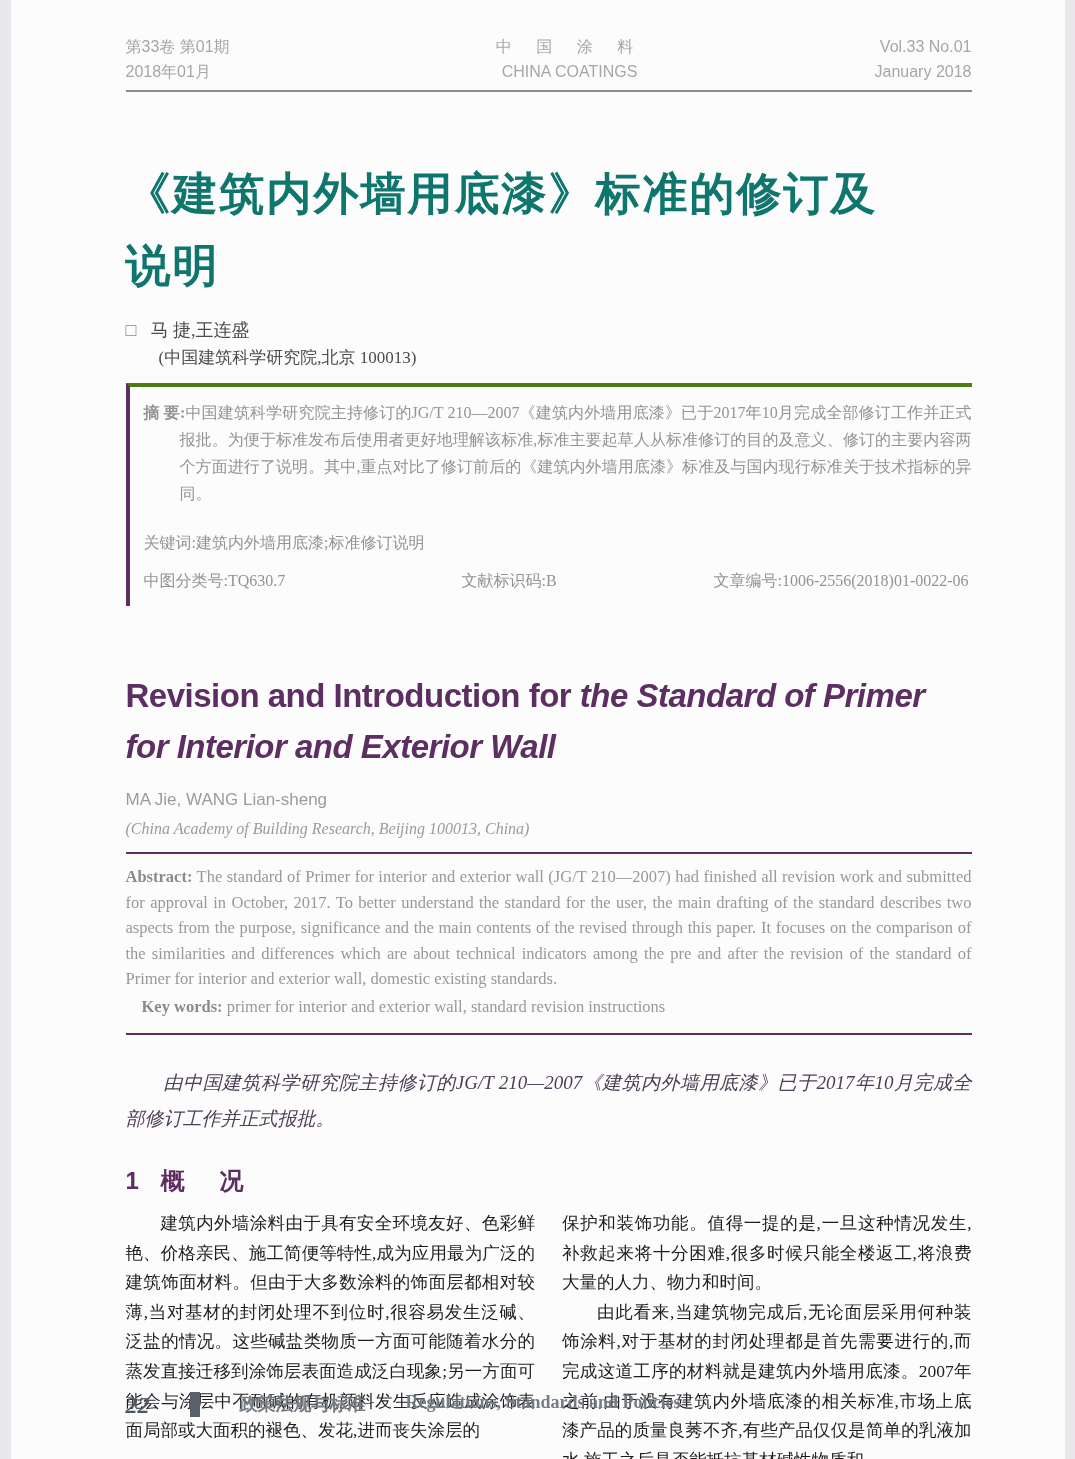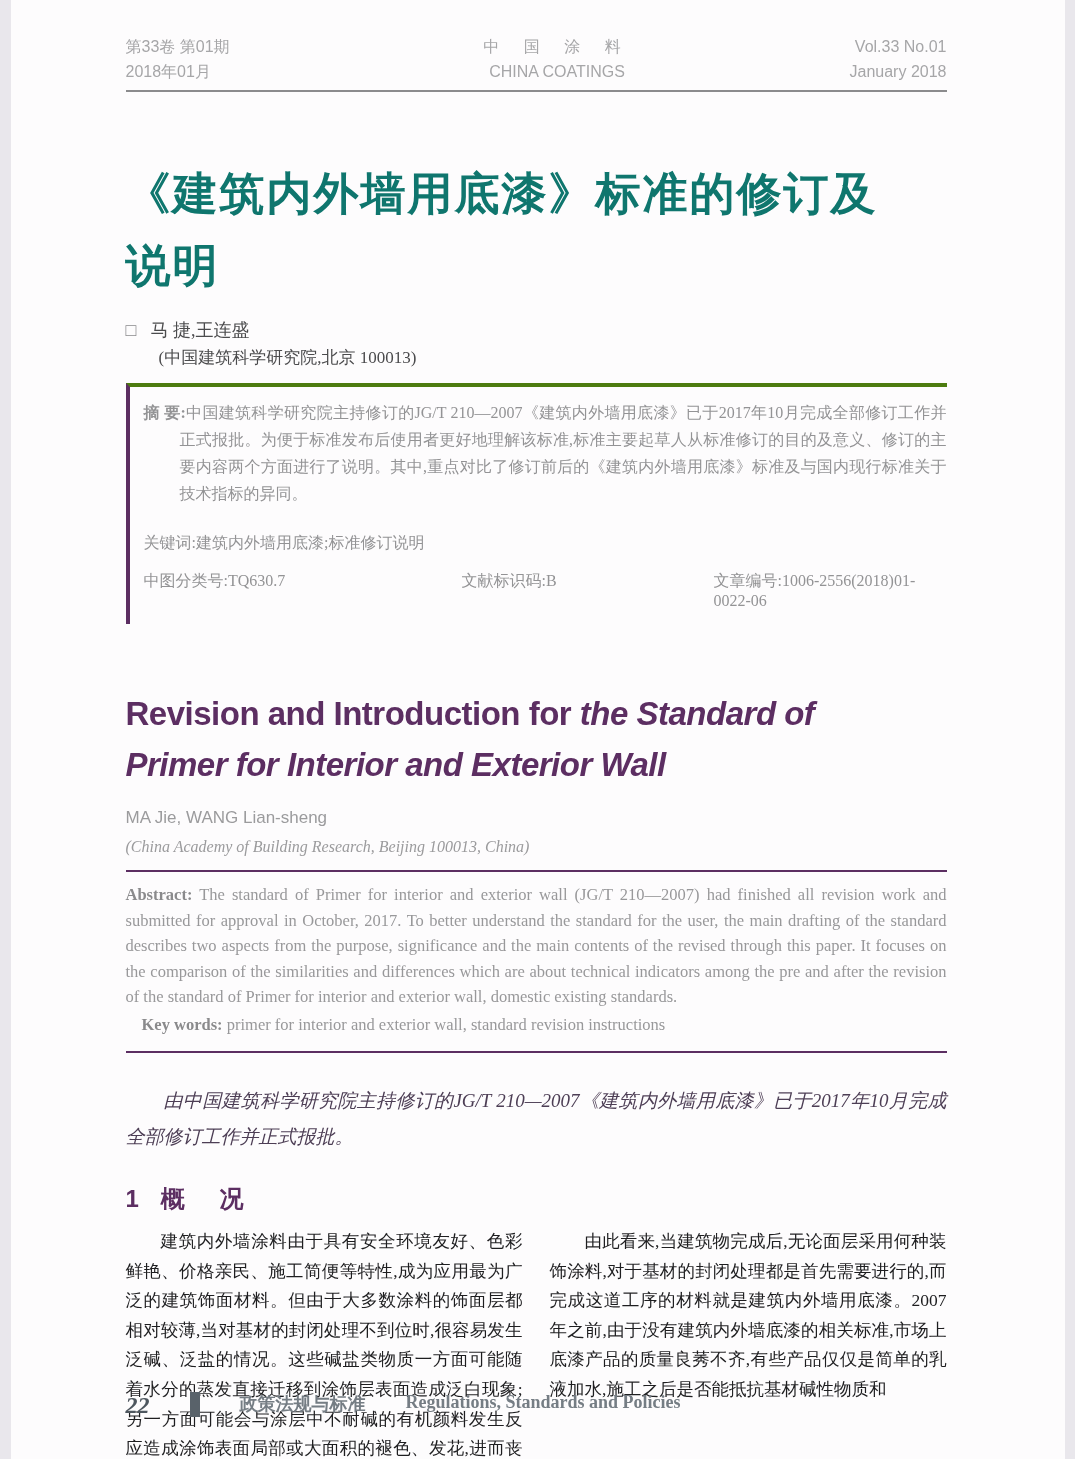--- a/index.html
+++ b/index.html
@@ -2,21 +2,21 @@
 <html><head>
 <meta charset="utf-8">
 <style>
   html,body{margin:0;padding:0;background:#e9e7ec;}
   .page{
     position:relative;
     width:1054px;height:1459px;
     margin:0 auto;
     background:#fdfcfd;
     box-sizing:border-box;
-    padding:34px 118px 0 115px;
+    padding:34px 93px 0 115px;
     overflow:hidden;
     font-family:"Liberation Serif", serif;
   }
   
   .jh-row{display:flex;justify-content:space-between;color:#a6a6a8;
     font-family:"Liberation Sans", sans-serif;font-size:16px;line-height:25px;}
   .jh-left{text-align:left;}
   .jh-center{text-align:center;margin-left:35px;}
   .jh-center .cn{letter-spacing:10px;}
   .jh-right{text-align:right;}
@@ -157,20 +157,21 @@
 
   <p class="lead">由中国建筑科学研究院主持修订的JG/T 210—2007《建筑内外墙用底漆》已于2017年10月完成全部修订工作并正式报批。</p>
 
   <h3 class="sec-head"><span class="num">1</span><span class="ttl">概 况</span></h3>
 
   <div class="columns">
     <div class="col">
       <p class="indent">建筑内外墙涂料由于具有安全环境友好、色彩鲜艳、价格亲民、施工简便等特性,成为应用最为广泛的建筑饰面材料。但由于大多数涂料的饰面层都相对较薄,当对基材的封闭处理不到位时,很容易发生泛碱、泛盐的情况。这些碱盐类物质一方面可能随着水分的蒸发直接迁移到涂饰层表面造成泛白现象;另一方面可能会与涂层中不耐碱的有机颜料发生反应造成涂饰表面局部或大面积的褪色、发花,进而丧失涂层的</p>
     </div>
     <div class="col">
+      <p>保护和装饰功能。值得一提的是,一旦这种情况发生,补救起来将十分困难,很多时候只能全楼返工,将浪费大量的人力、物力和时间。</p>
       <p class="indent">由此看来,当建筑物完成后,无论面层采用何种装饰涂料,对于基材的封闭处理都是首先需要进行的,而完成这道工序的材料就是建筑内外墙用底漆。2007年之前,由于没有建筑内外墙底漆的相关标准,市场上底漆产品的质量良莠不齐,有些产品仅仅是简单的乳液加水,施工之后是否能抵抗基材碱性物质和</p>
     </div>
   </div>
 
   <footer class="page-footer">
     <span class="pf-num">22</span>
     <span class="pf-block"></span>
     <span class="pf-cn">政策法规与标准</span>
     <span class="pf-en">Regulations, Standards and Policies</span>
   </footer>

